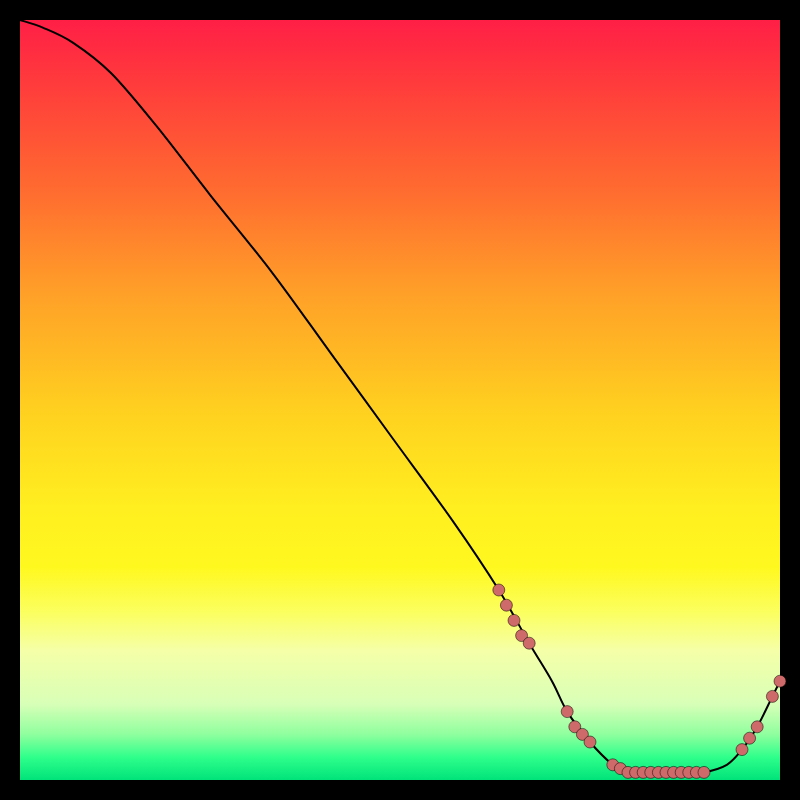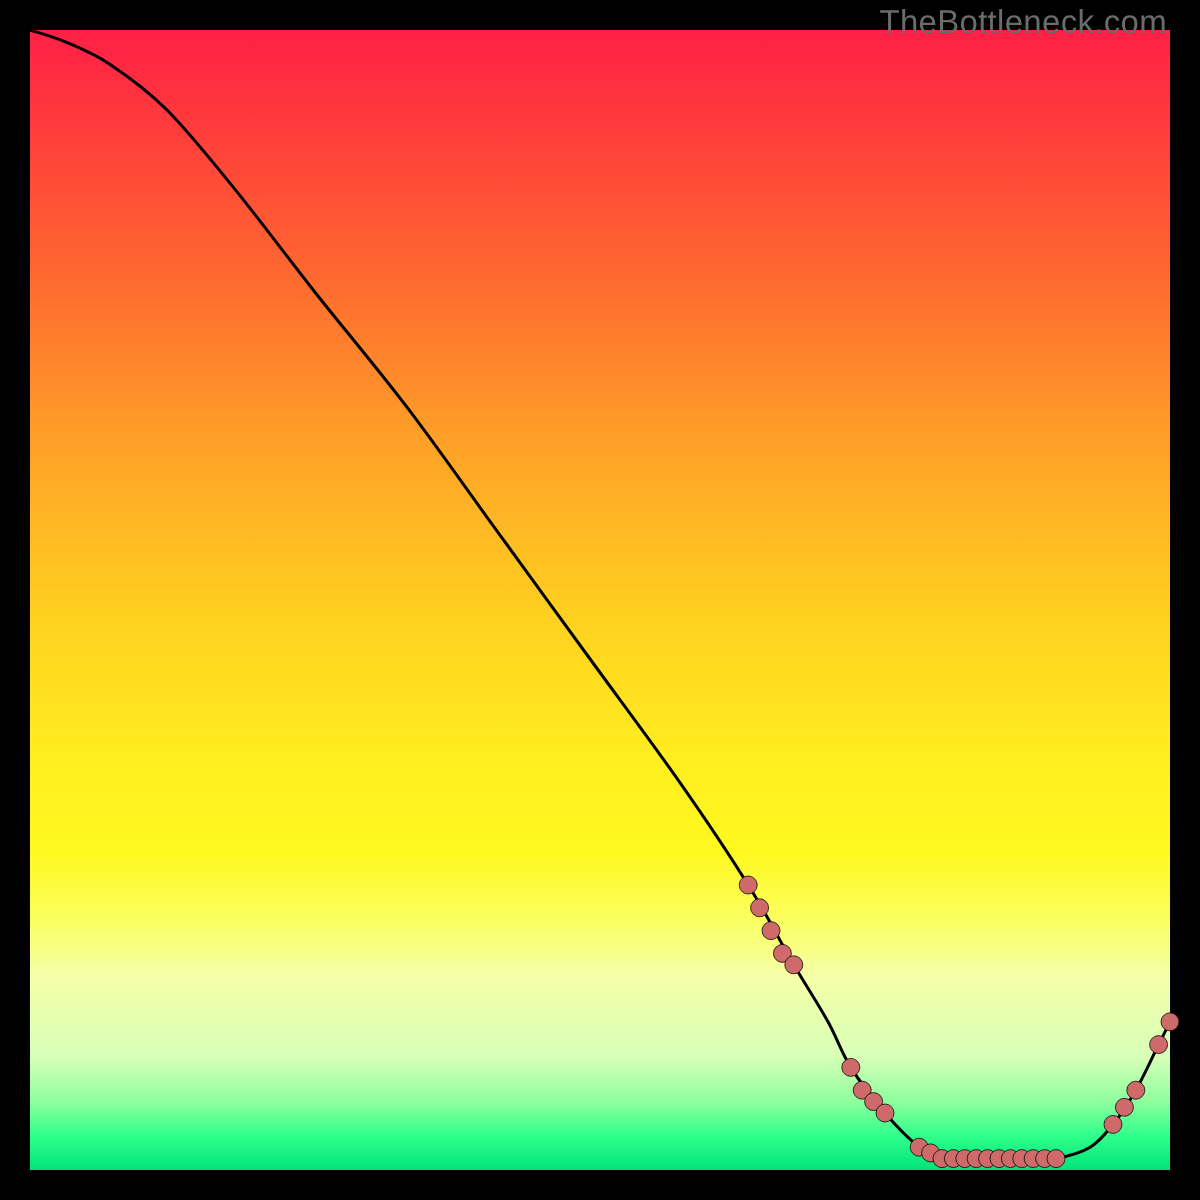--- a/index.html
+++ b/index.html
@@ -89,14 +89,13 @@
           <circle cx="676.4" cy="752.4" r="6" fill="#cf6a6a" stroke="#000000" stroke-width="0.5"></circle>
           <circle cx="684.0" cy="752.4" r="6" fill="#cf6a6a" stroke="#000000" stroke-width="0.5"></circle>
           <circle cx="722.0" cy="729.6" r="6" fill="#cf6a6a" stroke="#000000" stroke-width="0.5"></circle>
           <circle cx="729.6" cy="718.2" r="6" fill="#cf6a6a" stroke="#000000" stroke-width="0.5"></circle>
           <circle cx="737.2" cy="706.8" r="6" fill="#cf6a6a" stroke="#000000" stroke-width="0.5"></circle>
           <circle cx="752.4" cy="676.4" r="6" fill="#cf6a6a" stroke="#000000" stroke-width="0.5"></circle>
           <circle cx="760.0" cy="661.2" r="6" fill="#cf6a6a" stroke="#000000" stroke-width="0.5"></circle>
         </g>
     </svg>
   </div>
-  <div class="watermark">TheBottleneck.com</div>
 </div>
 
 </body></html>

